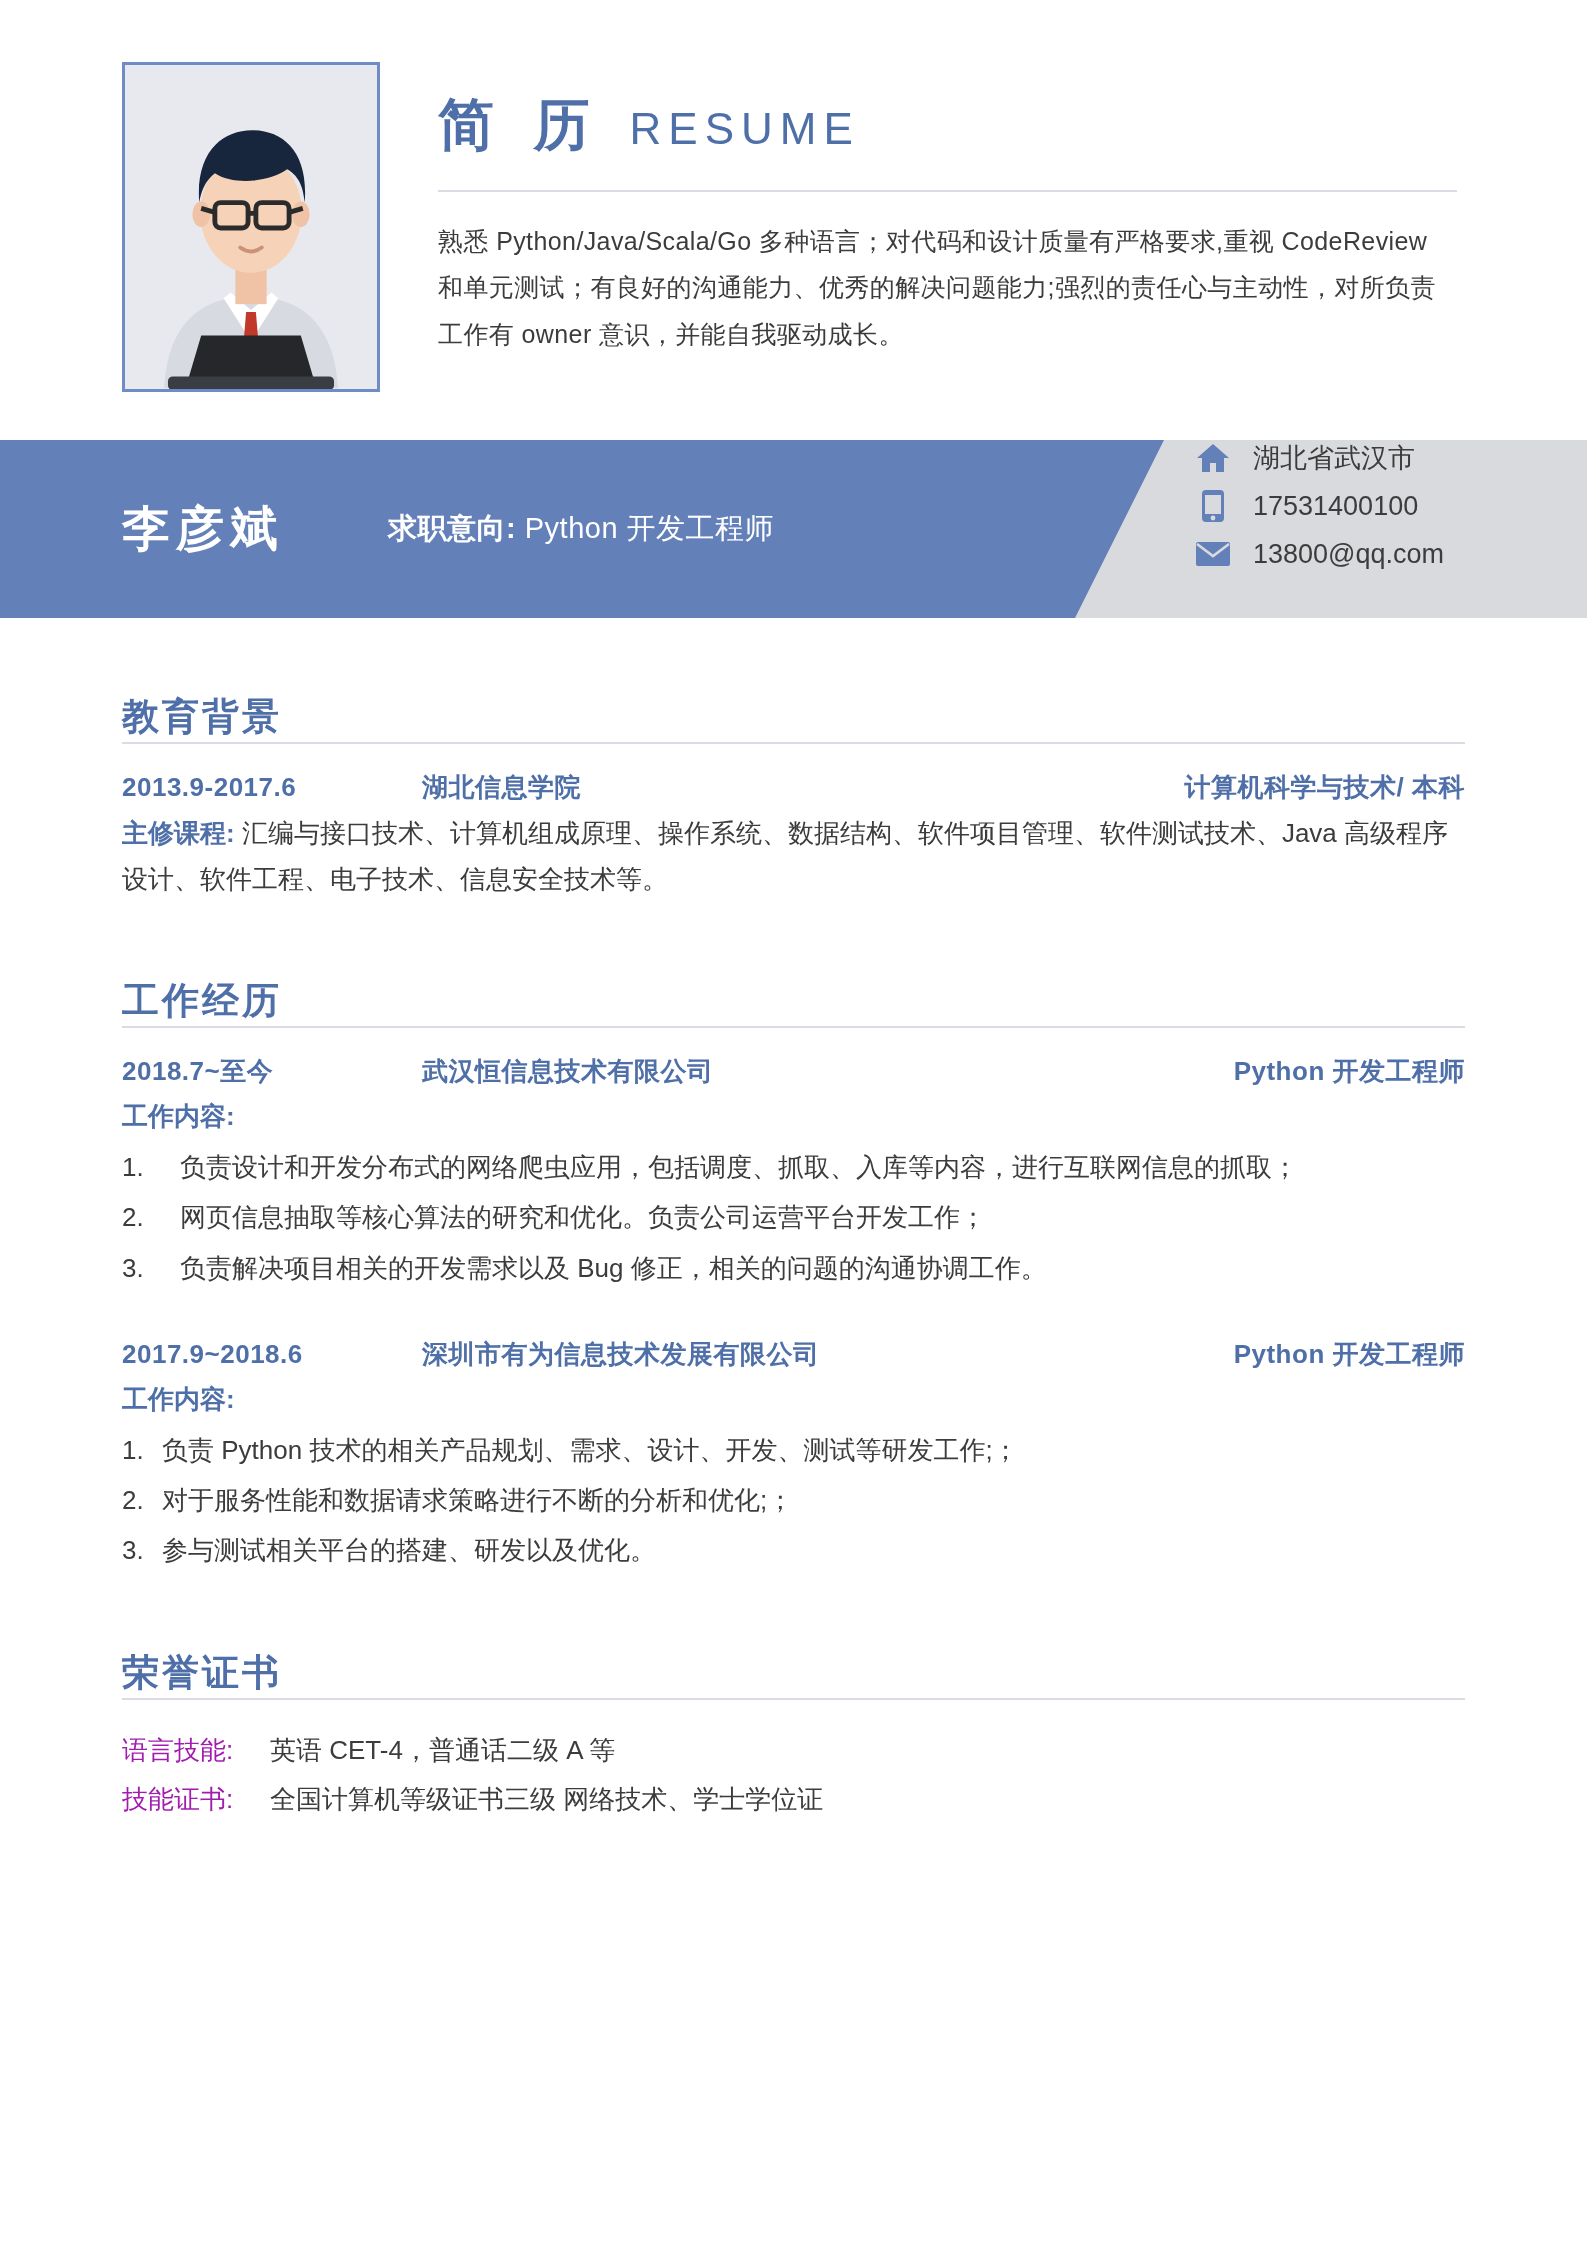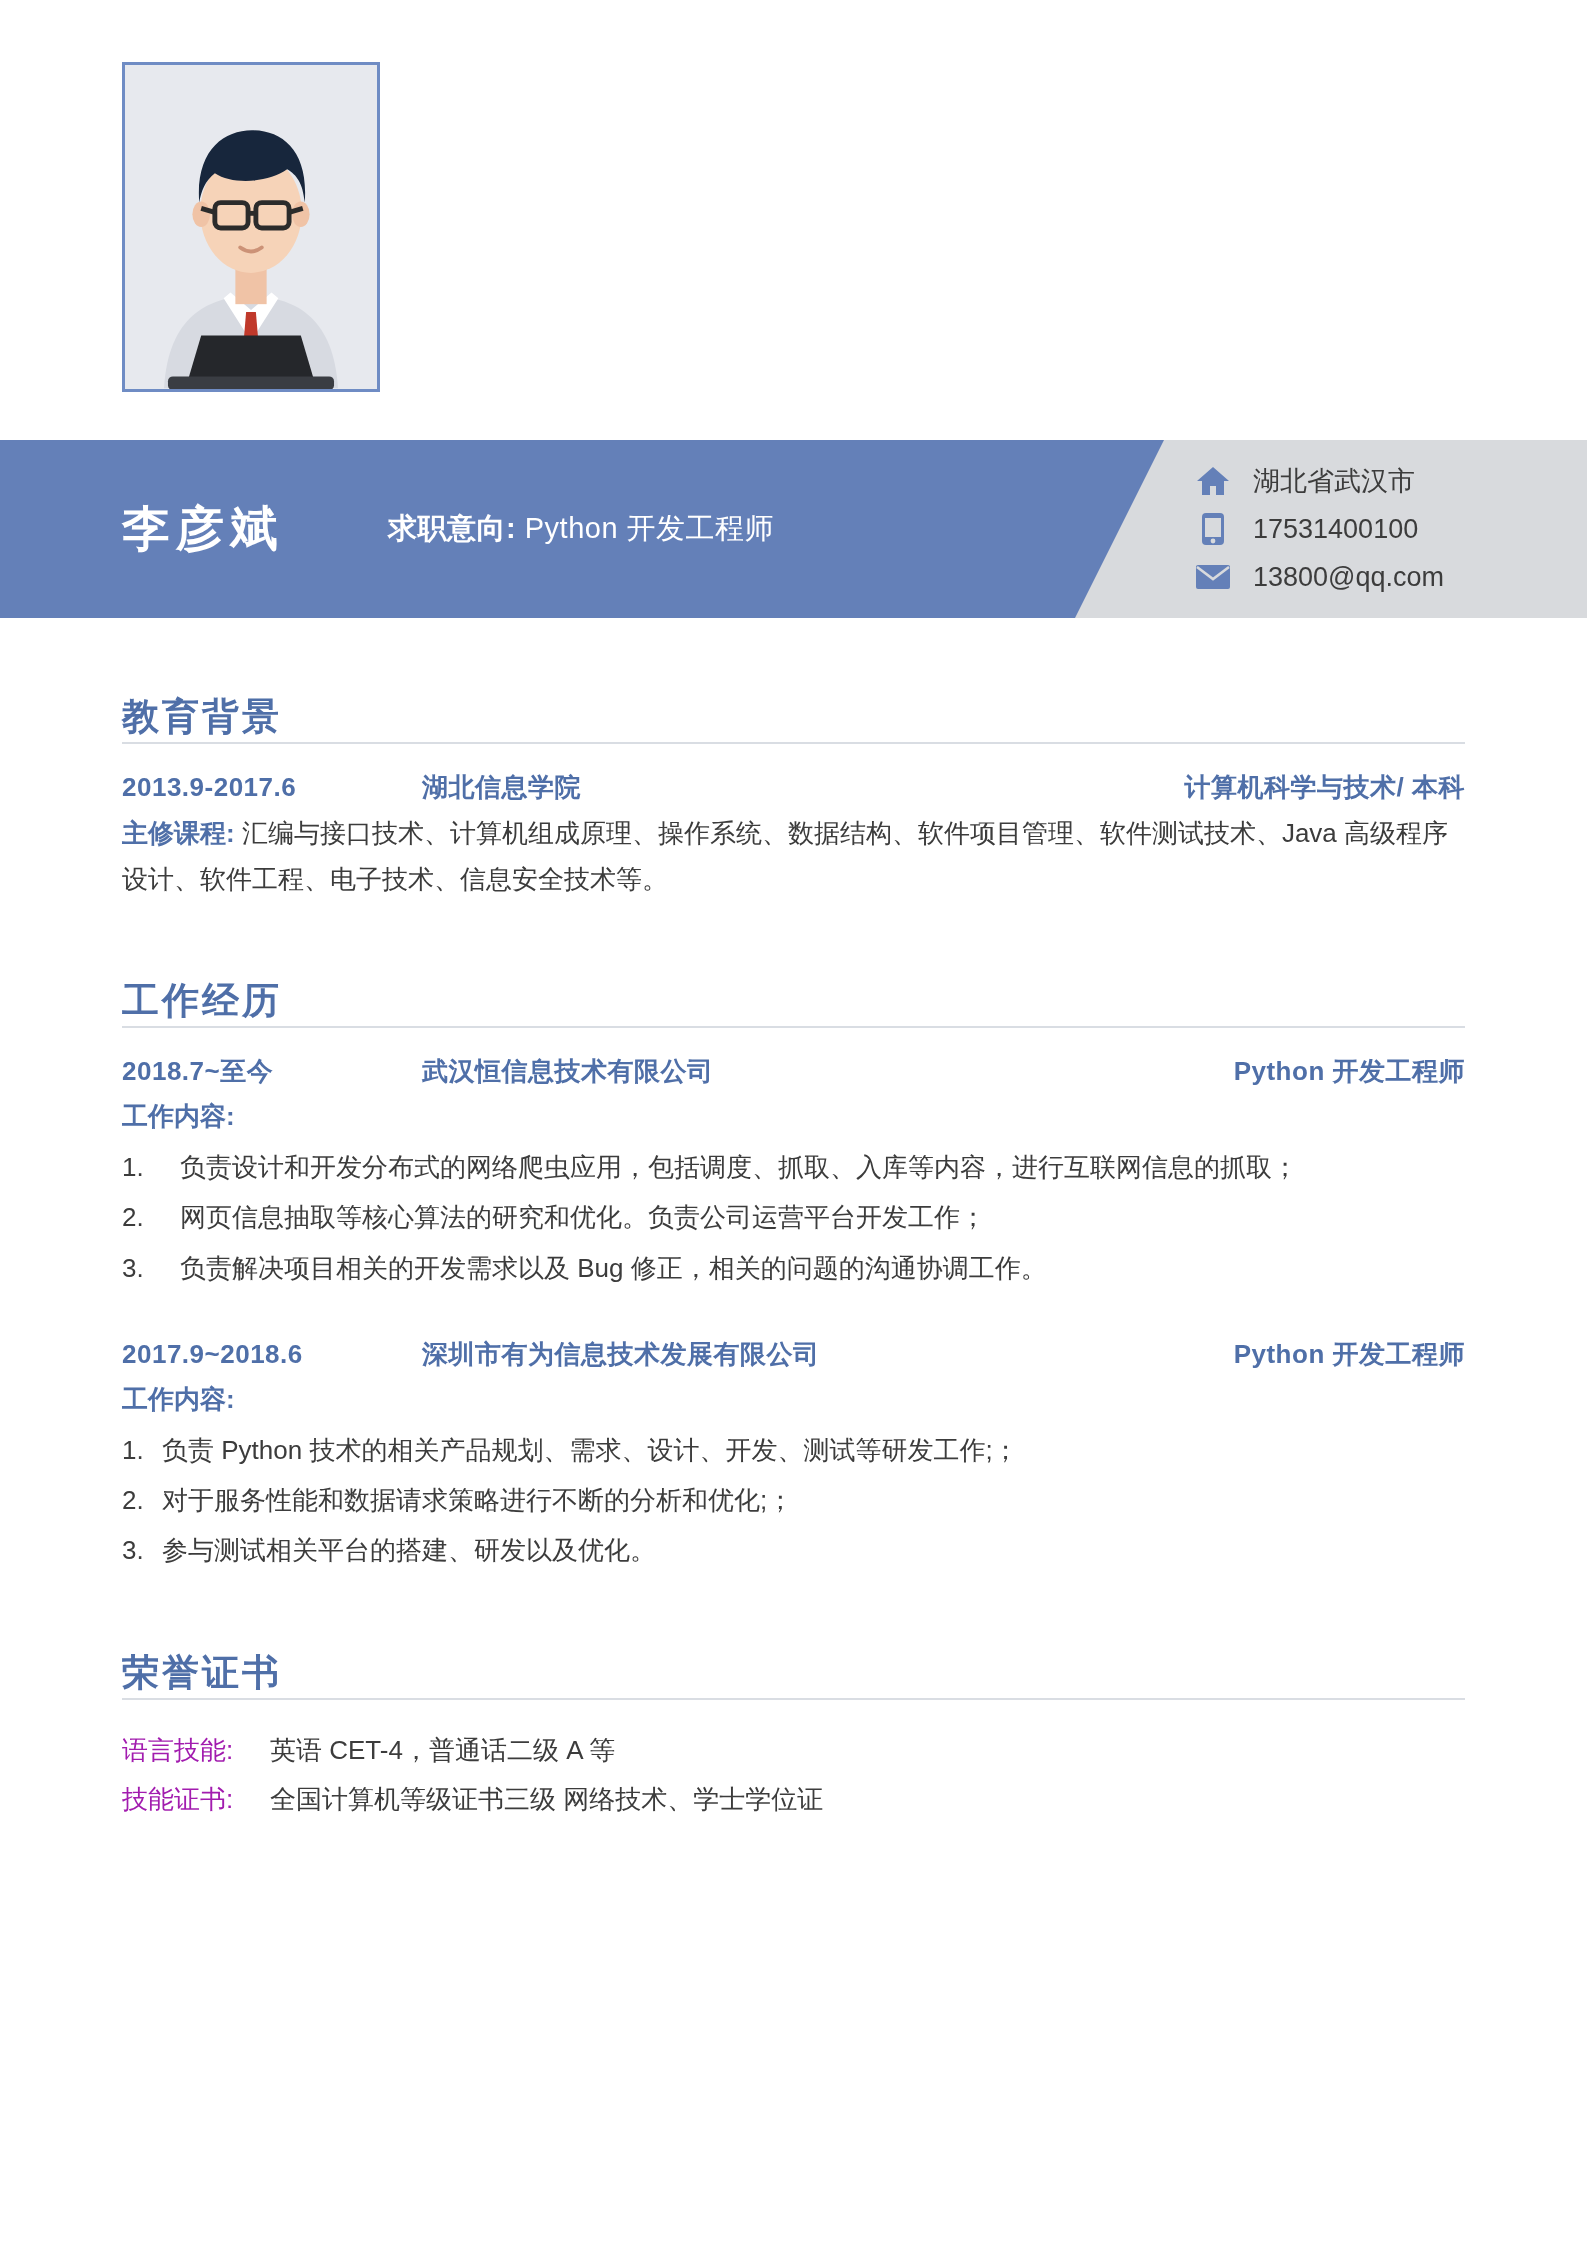--- a/index.html
+++ b/index.html
@@ -113,21 +113,21 @@
     color: #ffffff;
     font-size: 29px;
     margin-left: 104px;
     letter-spacing: 0.5px;
   }
   .objective b { font-weight: 700; }
   .banner-right {
     flex: 1 1 auto;
     background: #d8dadd;
     display: flex;
-    align-items: center;
+    align-items: flex-start;
     padding-left: 120px;
     box-sizing: border-box;
   }
   .contacts { display: flex; flex-direction: column; gap: 12px; }
   .contact-line {
     display: flex;
     align-items: center;
     gap: 22px;
     font-size: 27px;
     color: #3c3c3c;
@@ -245,20 +245,27 @@
         <line x1="78" y1="146" x2="92" y2="150" stroke="#2b2b2b" stroke-width="5"></line>
         <line x1="168" y1="150" x2="182" y2="146" stroke="#2b2b2b" stroke-width="5"></line>
 
         <path d="M118 186 Q129 194 140 186" stroke="#cc9277" stroke-width="4" fill="none" stroke-linecap="round"></path>
 
         <path d="M62 330 L78 276 L180 276 L196 330 Z" fill="#25272b"></path>
         <rect x="44" y="318" width="170" height="14" rx="5" fill="#3a3d43"></rect>
       </svg>
     </div>
 
+    <div class="header-right">
+      <div class="title-row">
+        <span class="title-cn">简 历</span>
+        <span class="title-en">RESUME</span>
+      </div>
+      <div class="summary">熟悉 Python/Java/Scala/Go 多种语言；对代码和设计质量有严格要求,重视 CodeReview 和单元测试；有良好的沟通能力、优秀的解决问题能力;强烈的责任心与主动性，对所负责工作有 owner 意识，并能自我驱动成长。</div>
+    </div>
   </div>
 
   <div class="banner">
     <div class="banner-left">
       <div class="name">李彦斌</div>
       <div class="objective">
         <b>求职意向:</b>
         <span>Python 开发工程师</span>
       </div>
     </div>

